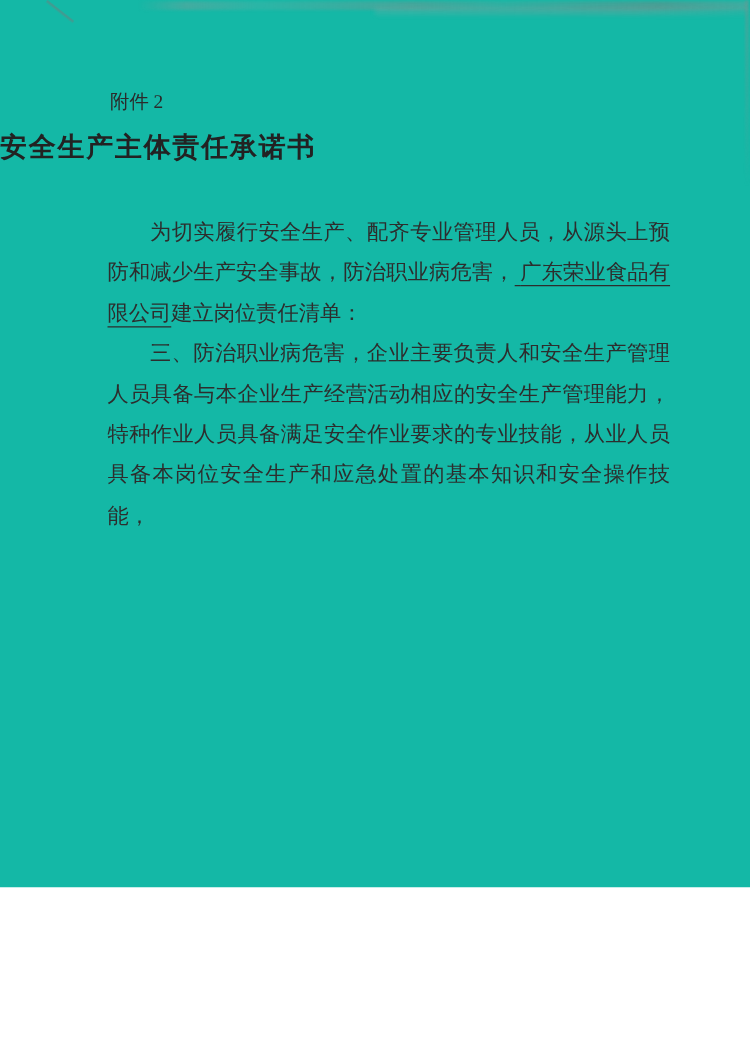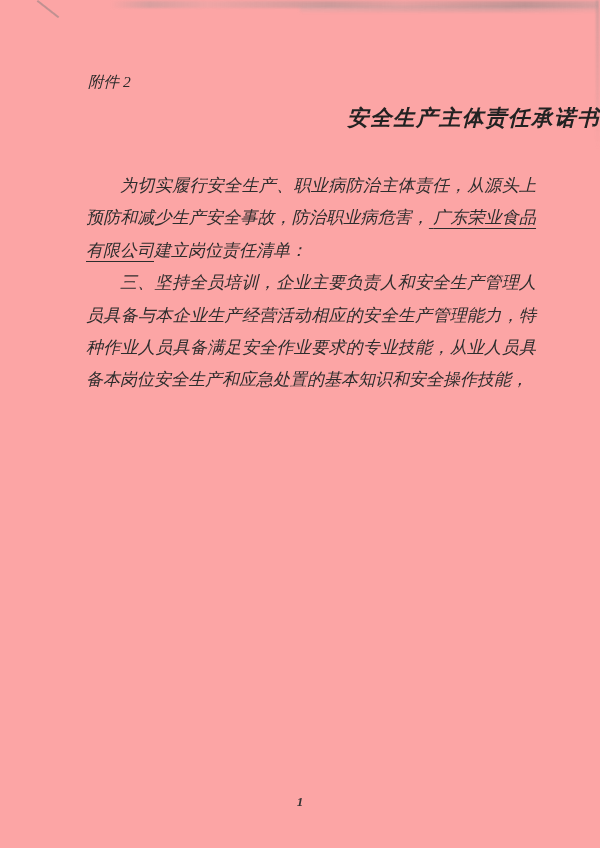--- a/index.html
+++ b/index.html
@@ -1,23 +1,22 @@
 <!DOCTYPE html>
 <html><head>
 <meta charset="utf-8">
 <style>
   html,body{margin:0;padding:0;background:#ffffff;}
   .page{
     position:relative;
-    width:600px;height:848px;
-    background:#fca5a5;
+    width:600px;height:710px;
+    background:#14b8a6;
     overflow:hidden;
     font-family:"Liberation Serif","DejaVu Serif",serif;
     color:#2d2d2d;
-    font-style:italic;
   }
   
   .art-top1{
     position:absolute;left:110px;top:1px;width:488px;height:7px;
     background:linear-gradient(90deg,
       rgba(160,160,160,0) 0%,rgba(150,150,150,.35) 8%,
       rgba(170,170,170,.15) 20%,rgba(140,140,140,.40) 45%,
       rgba(150,150,150,.20) 60%,rgba(130,130,130,.45) 85%,
       rgba(150,150,150,.30) 100%);
     filter:blur(1.2px);
@@ -38,21 +37,21 @@
     background:linear-gradient(180deg,rgba(140,140,140,.35),rgba(160,160,160,0));
     filter:blur(1px);
   }
   .attachment{
     margin:72px 0 0 88px;
     font-size:15.5px;line-height:20px;
     color:#2b2b2b;
   }
   .title{
     margin:11px 0 0 0;
-    text-align:right;
+    text-align:left;
     font-family:"Liberation Sans","DejaVu Sans",sans-serif;
     font-weight:700;
     font-size:21.5px;line-height:30px;
     letter-spacing:1.5px;
     color:#222222;
   }
   .doc-body{
     width:450px;
     margin:37px 0 0 86px;
     font-size:17px;line-height:32.4px;
@@ -83,23 +82,23 @@
   <div class="art-top2"></div>
   <div class="art-diag"></div>
   <div class="art-right"></div>
 
   <div class="attachment">附件 2</div>
 
   <h1 class="title">安全生产主体责任承诺书</h1>
 
   <div class="doc-body">
 
-    <p class="para"><span>为切实履行安全生产、职业病防治主体责任，从源头上预防和减少生产安全事故，防治职业病危害，</span><span class="company">广东荣业食品有限公司</span><span>建立岗位责任清单：</span></p>
+    <p class="para"><span>为切实履行安全生产、配齐专业管理人员，从源头上预防和减少生产安全事故，防治职业病危害，</span><span class="company">广东荣业食品有限公司</span><span>建立岗位责任清单：</span></p>
 
 
 
-    <p class="para">三、坚持全员培训，企业主要负责人和安全生产管理人员具备与本企业生产经营活动相应的安全生产管理能力，特种作业人员具备满足安全作业要求的专业技能，从业人员具备本岗位安全生产和应急处置的基本知识和安全操作技能，</p>
+    <p class="para">三、防治职业病危害，企业主要负责人和安全生产管理人员具备与本企业生产经营活动相应的安全生产管理能力，特种作业人员具备满足安全作业要求的专业技能，从业人员具备本岗位安全生产和应急处置的基本知识和安全操作技能，</p>
 
   </div>
 
   <div class="pageno">1</div>
 
 </div>
 
 </body></html>

